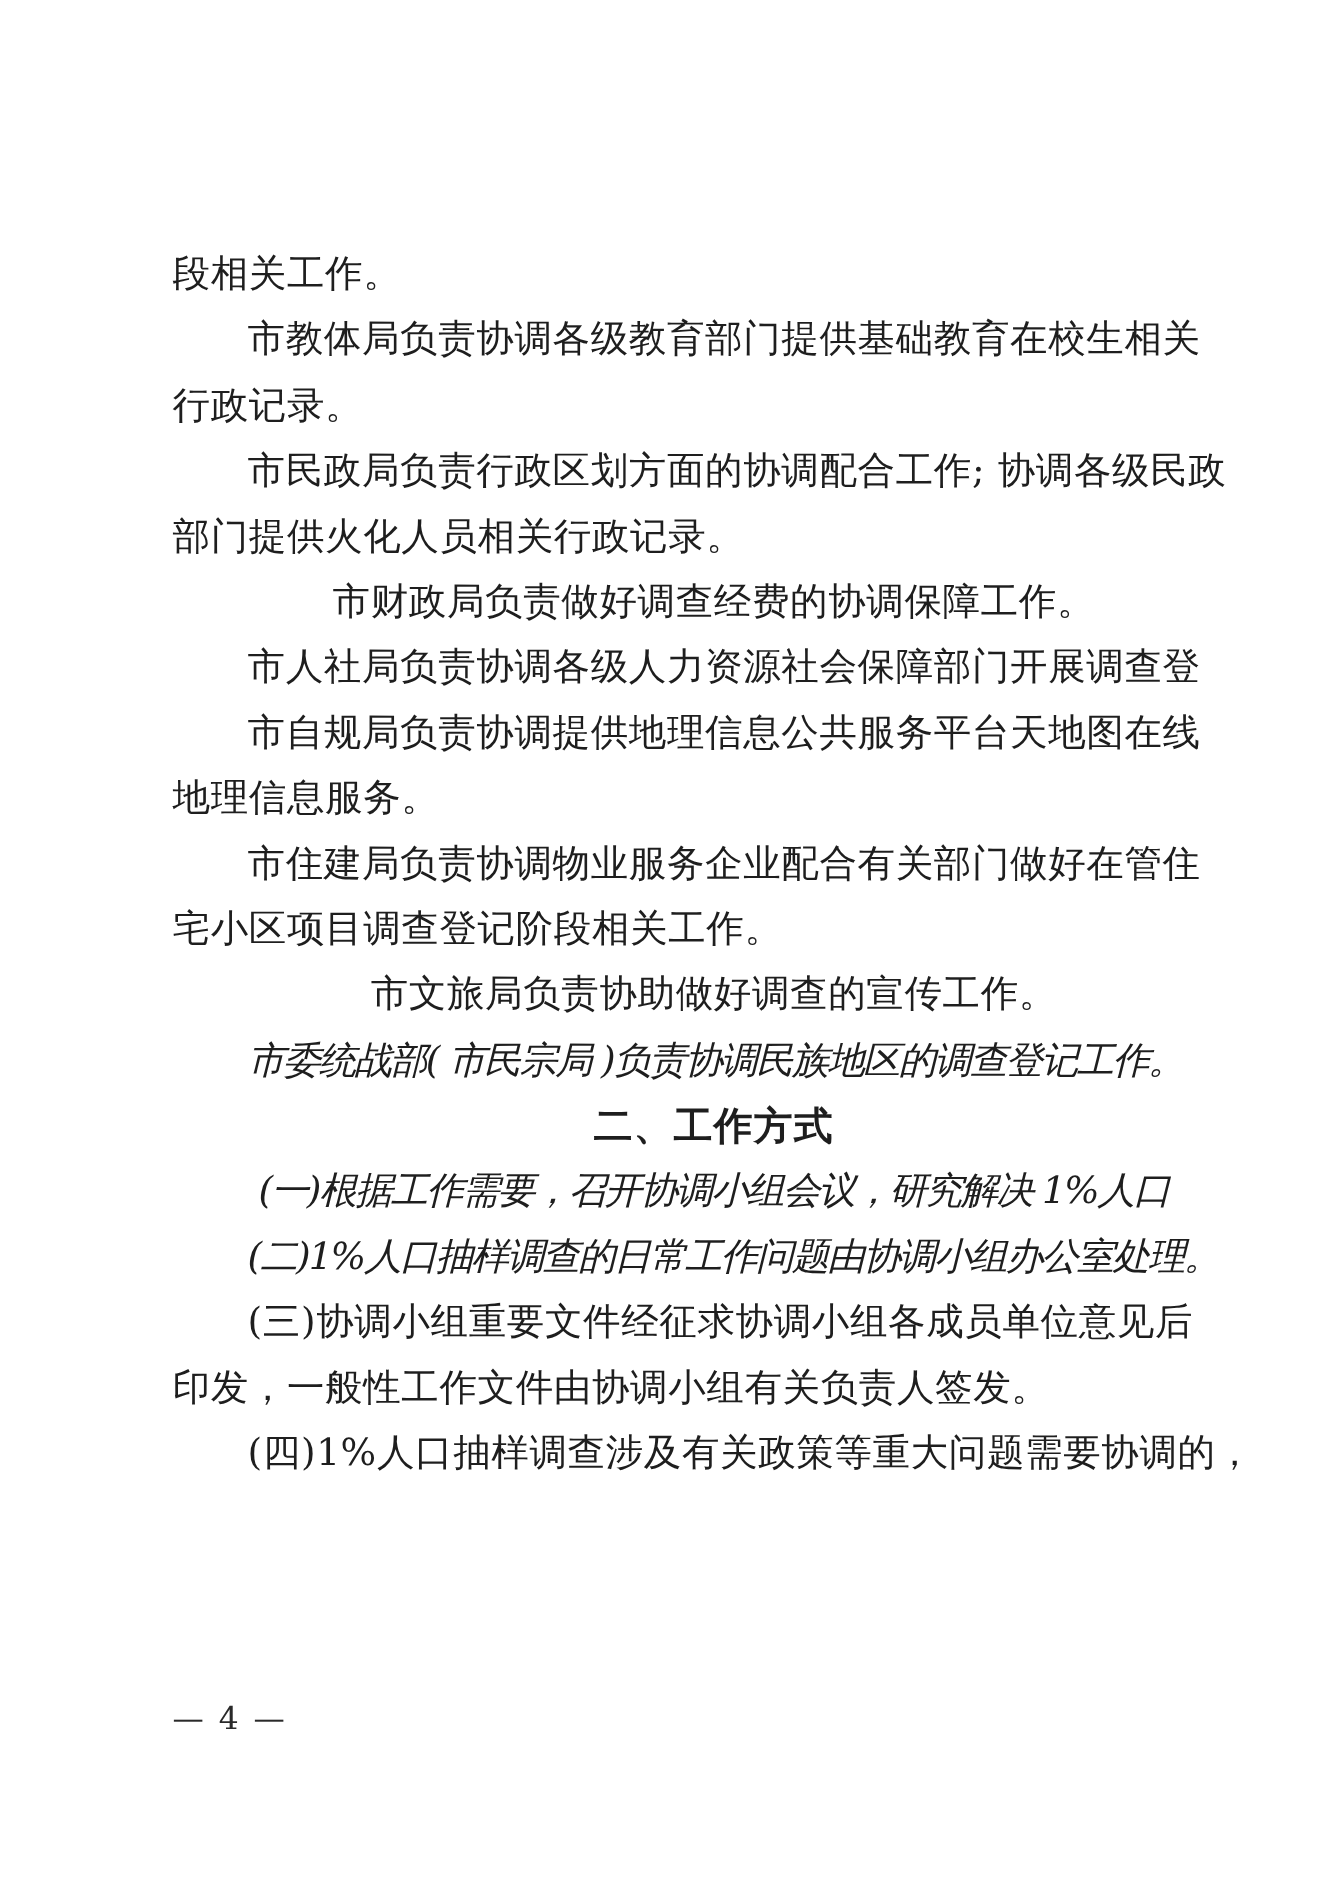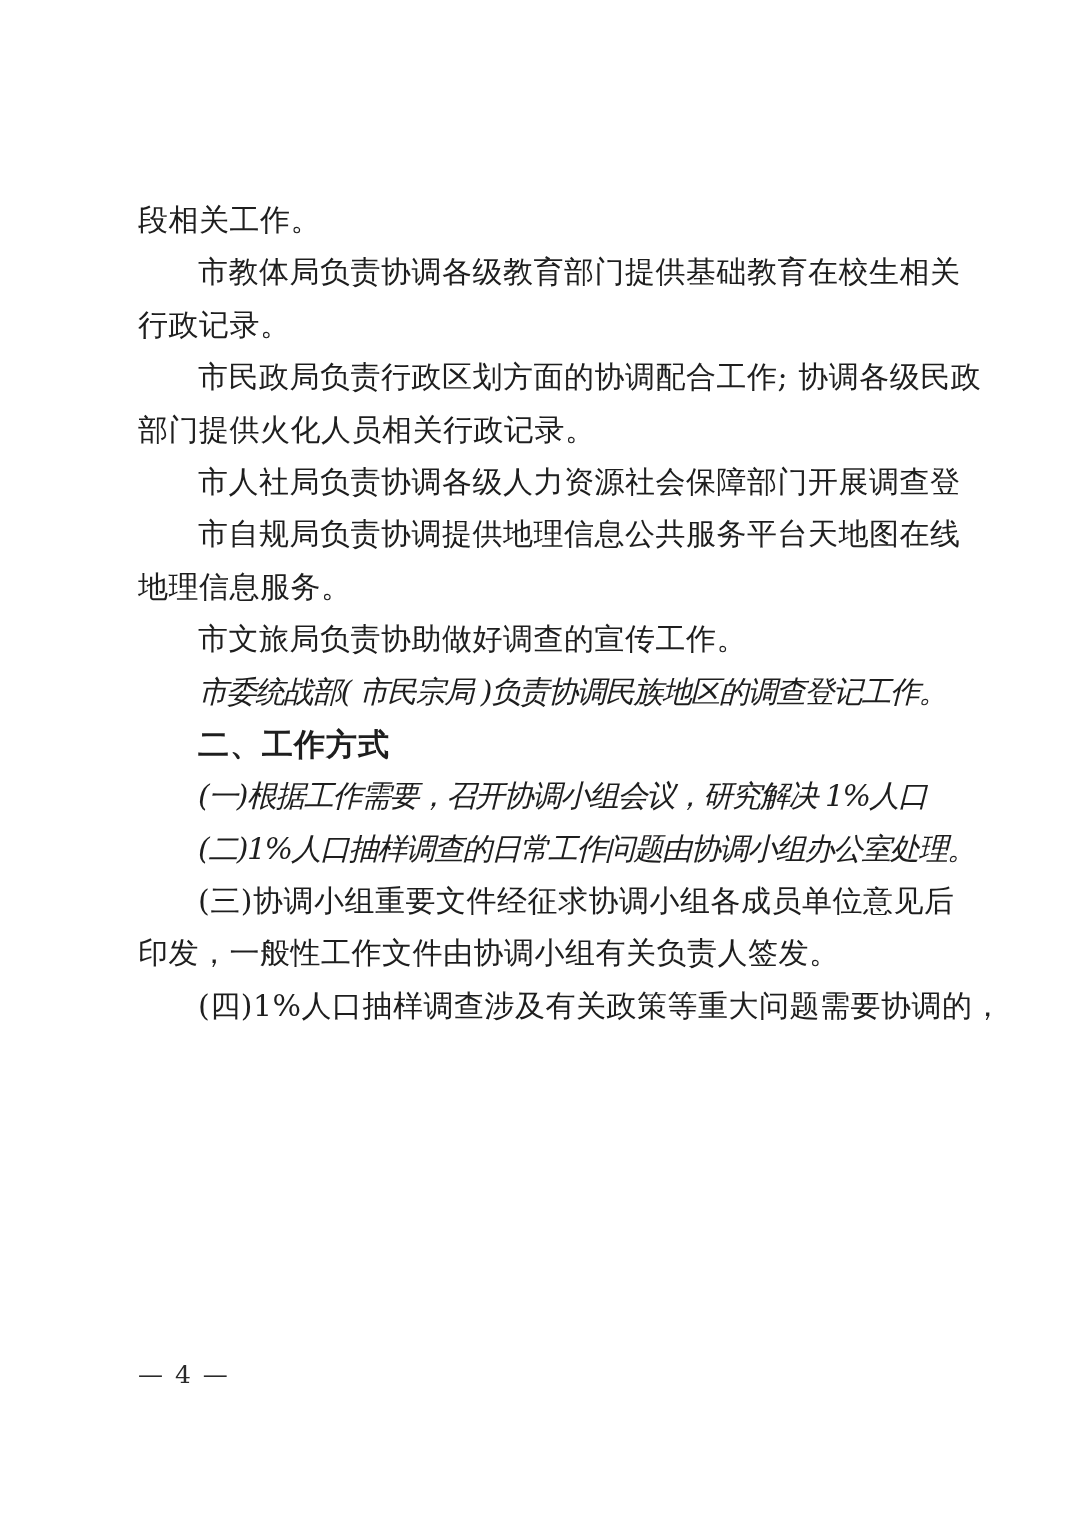--- a/index.html
+++ b/index.html
@@ -23,20 +23,21 @@
   }
   .line {
     height: 52.4px;
     line-height: 52.4px;
     font-size: 30px;
     white-space: nowrap;
     letter-spacing: 0.5px;
   }
   .ind {
     padding-left: 60px;
+    text-align: center;
   }
   .heading {
     font-family: "DejaVu Sans", sans-serif;
     font-weight: bold;
     font-size: 31px;
     letter-spacing: 1px;
   }
   .t1 {
     letter-spacing: -1.5px;
     font-style: italic;
@@ -57,23 +58,26 @@
 </style>
 </head>
 <body>
 
 <div class="doc-body">
   <div class="line">段相关工作。</div>
   <div class="line ind">市教体局负责协调各级教育部门提供基础教育在校生相关</div>
   <div class="line">行政记录。</div>
   <div class="line ind">市民政局负责行政区划方面的协调配合工作; 协调各级民政</div>
   <div class="line">部门提供火化人员相关行政记录。</div>
+  <div class="line ind">市财政局负责做好调查经费的协调保障工作。</div>
   <div class="line ind">市人社局负责协调各级人力资源社会保障部门开展调查登</div>
   <div class="line ind">市自规局负责协调提供地理信息公共服务平台天地图在线</div>
   <div class="line">地理信息服务。</div>
+  <div class="line ind">市住建局负责协调物业服务企业配合有关部门做好在管住</div>
+  <div class="line">宅小区项目调查登记阶段相关工作。</div>
   <div class="line ind">市文旅局负责协助做好调查的宣传工作。</div>
   <div class="line ind t1">市委统战部( 市民宗局 )负责协调民族地区的调查登记工作。</div>
   <div class="line ind heading">二、工作方式</div>
   <div class="line ind t1">(一)根据工作需要，召开协调小组会议，研究解决 1%人口</div>
   <div class="line ind t1">(二)1%人口抽样调查的日常工作问题由协调小组办公室处理。</div>
   <div class="line ind">(三)协调小组重要文件经征求协调小组各成员单位意见后</div>
   <div class="line">印发，一般性工作文件由协调小组有关负责人签发。</div>
   <div class="line ind">(四)1%人口抽样调查涉及有关政策等重大问题需要协调的，</div>
 </div>
 

